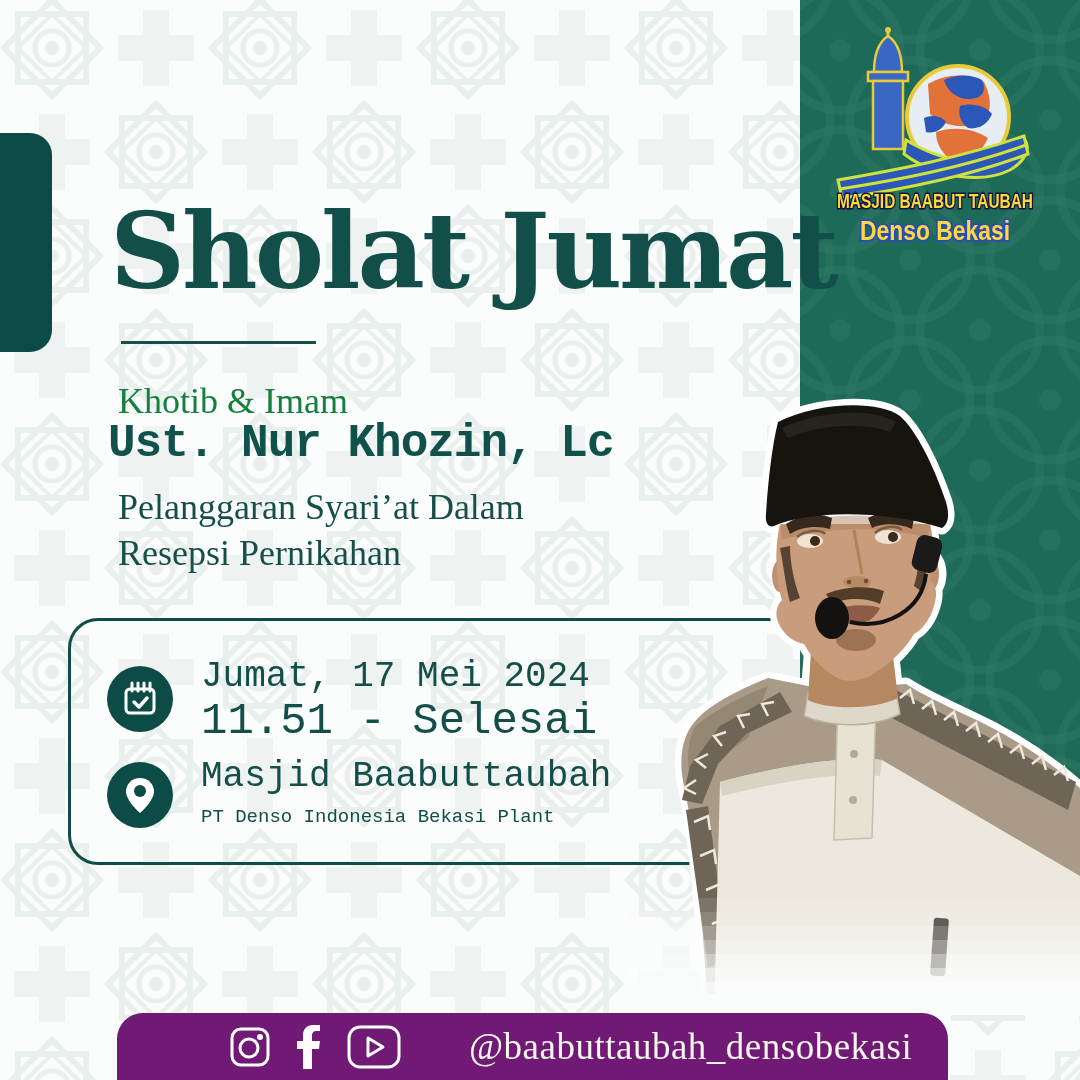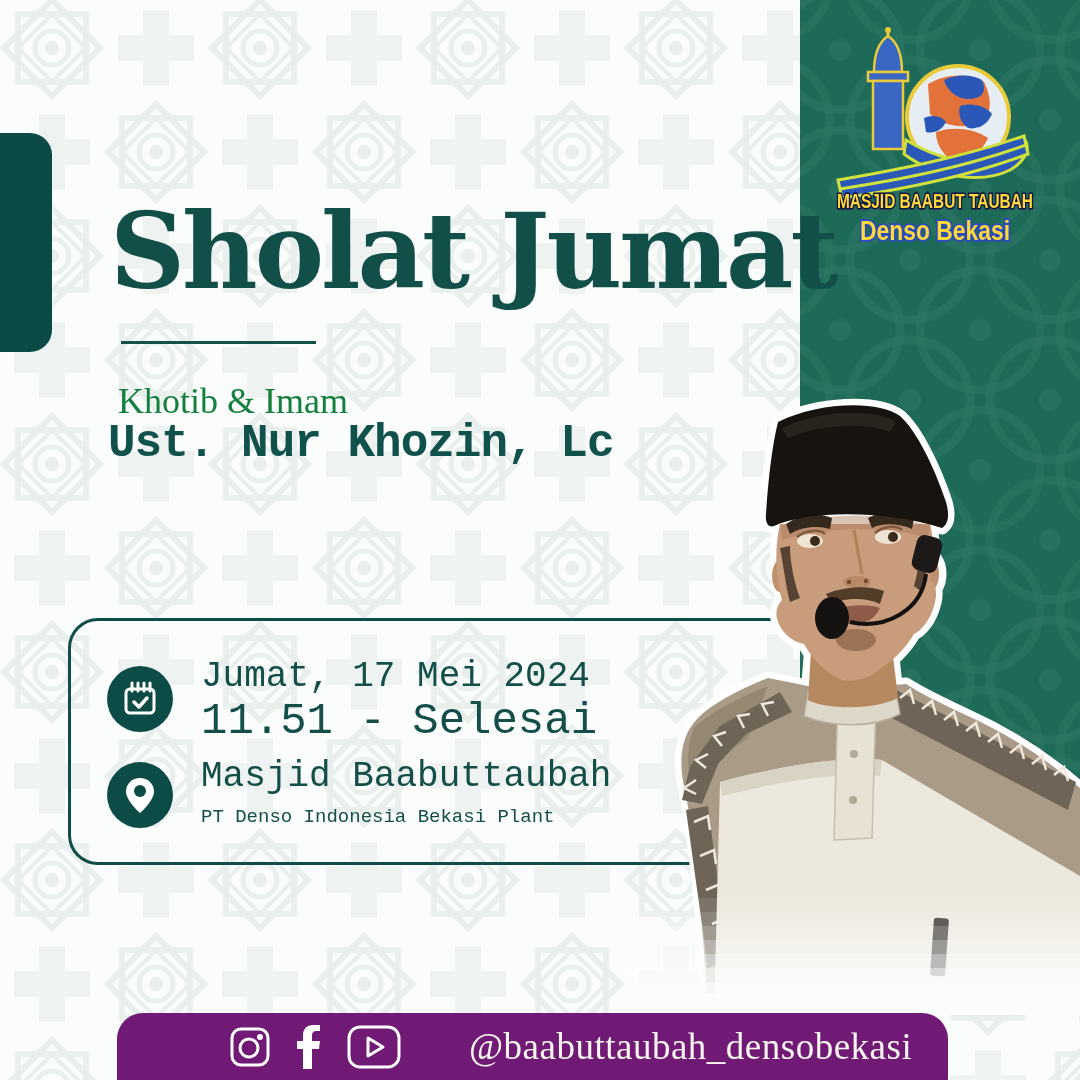--- a/index.html
+++ b/index.html
@@ -322,20 +322,24 @@
     </g>
     <text x="103" y="186" text-anchor="middle" font-family="Liberation Sans,sans-serif" font-weight="700" font-size="20" textLength="196" lengthAdjust="spacingAndGlyphs" fill="#ffd83a" stroke="#15153f" stroke-width="3.2" paint-order="stroke">MASJID BAABUT TAUBAH</text>
     <text x="103" y="218" text-anchor="middle" font-family="Liberation Sans,sans-serif" font-weight="700" font-size="27" textLength="150" lengthAdjust="spacingAndGlyphs" fill="#ffd83a" stroke="#2b49c0" stroke-width="3.6" paint-order="stroke">Denso Bekasi</text>
   </svg>
 
   <div class="page-title">Sholat Jumat</div>
   <div class="title-underline"></div>
 
   <div class="role-label">Khotib &amp; Imam</div>
   <div class="speaker-name">Ust. Nur Khozin, Lc</div>
+  <div class="topic">
+    <div>Pelanggaran Syari’at Dalam</div>
+    <div>Resepsi Pernikahan</div>
+  </div>
 
   <div class="info-card">
     <div class="info-row row-date">
       <div class="info-icon">
         <svg width="40" height="40" viewBox="0 0 40 40">
           <rect x="6" y="10" width="28" height="24" rx="4" fill="none" stroke="#ffffff" stroke-width="3"></rect>
           <line x1="12" y1="4" x2="12" y2="12" stroke="#ffffff" stroke-width="3" stroke-linecap="round"></line>
           <line x1="18" y1="4" x2="18" y2="12" stroke="#ffffff" stroke-width="3" stroke-linecap="round"></line>
           <line x1="24" y1="4" x2="24" y2="12" stroke="#ffffff" stroke-width="3" stroke-linecap="round"></line>
           <line x1="30" y1="4" x2="30" y2="12" stroke="#ffffff" stroke-width="3" stroke-linecap="round"></line>

